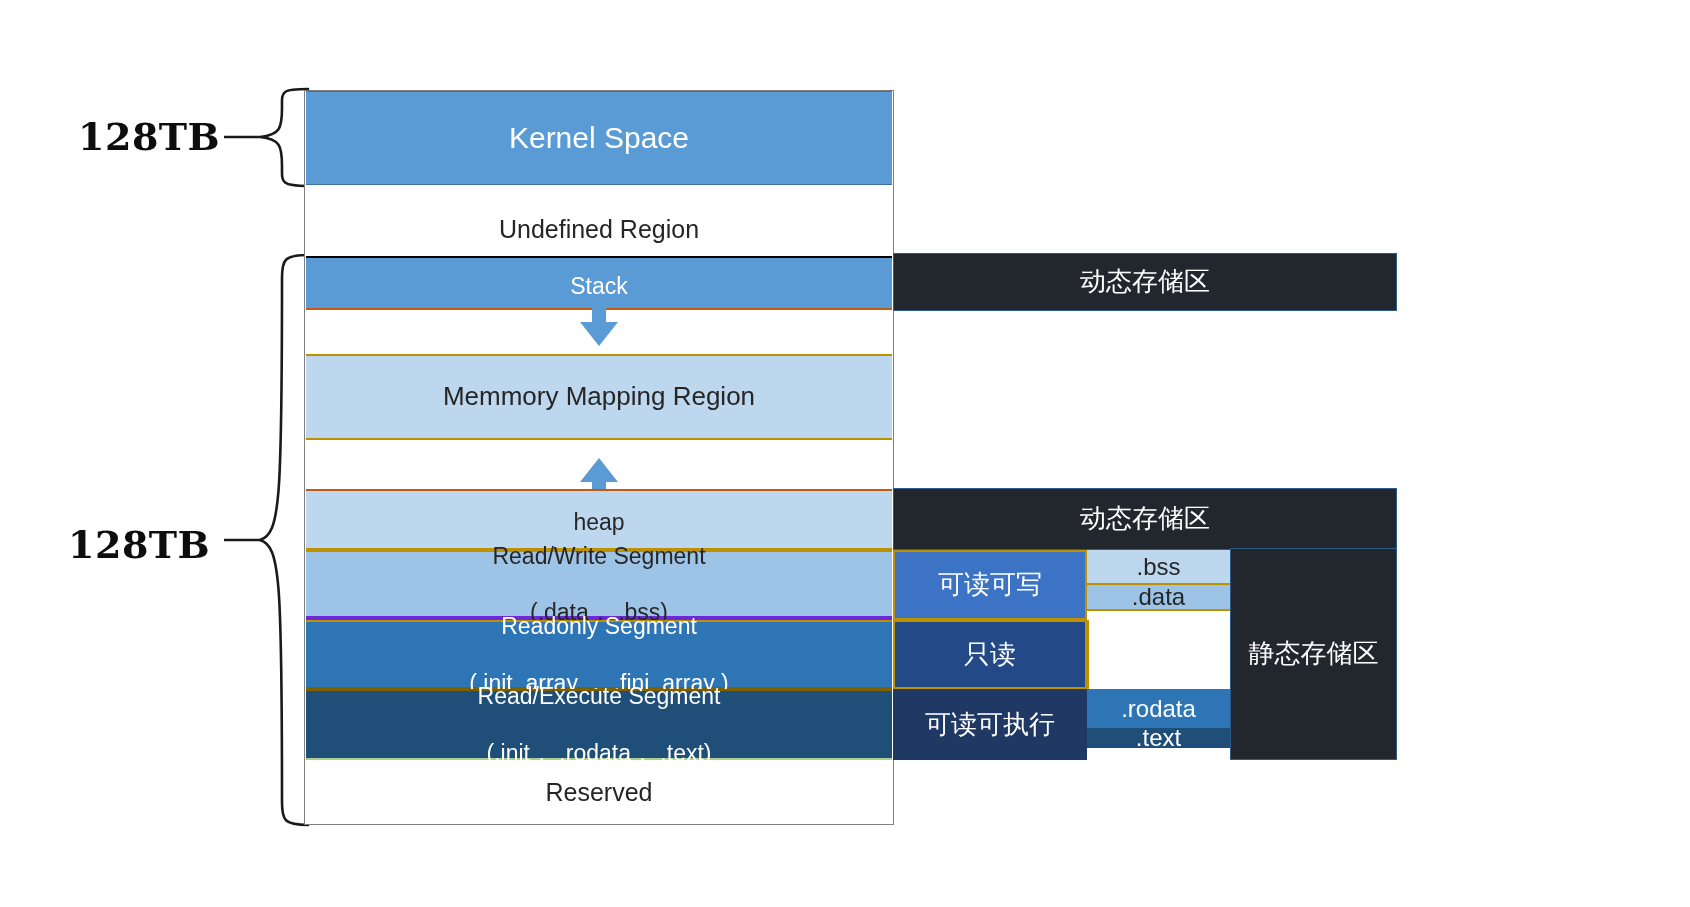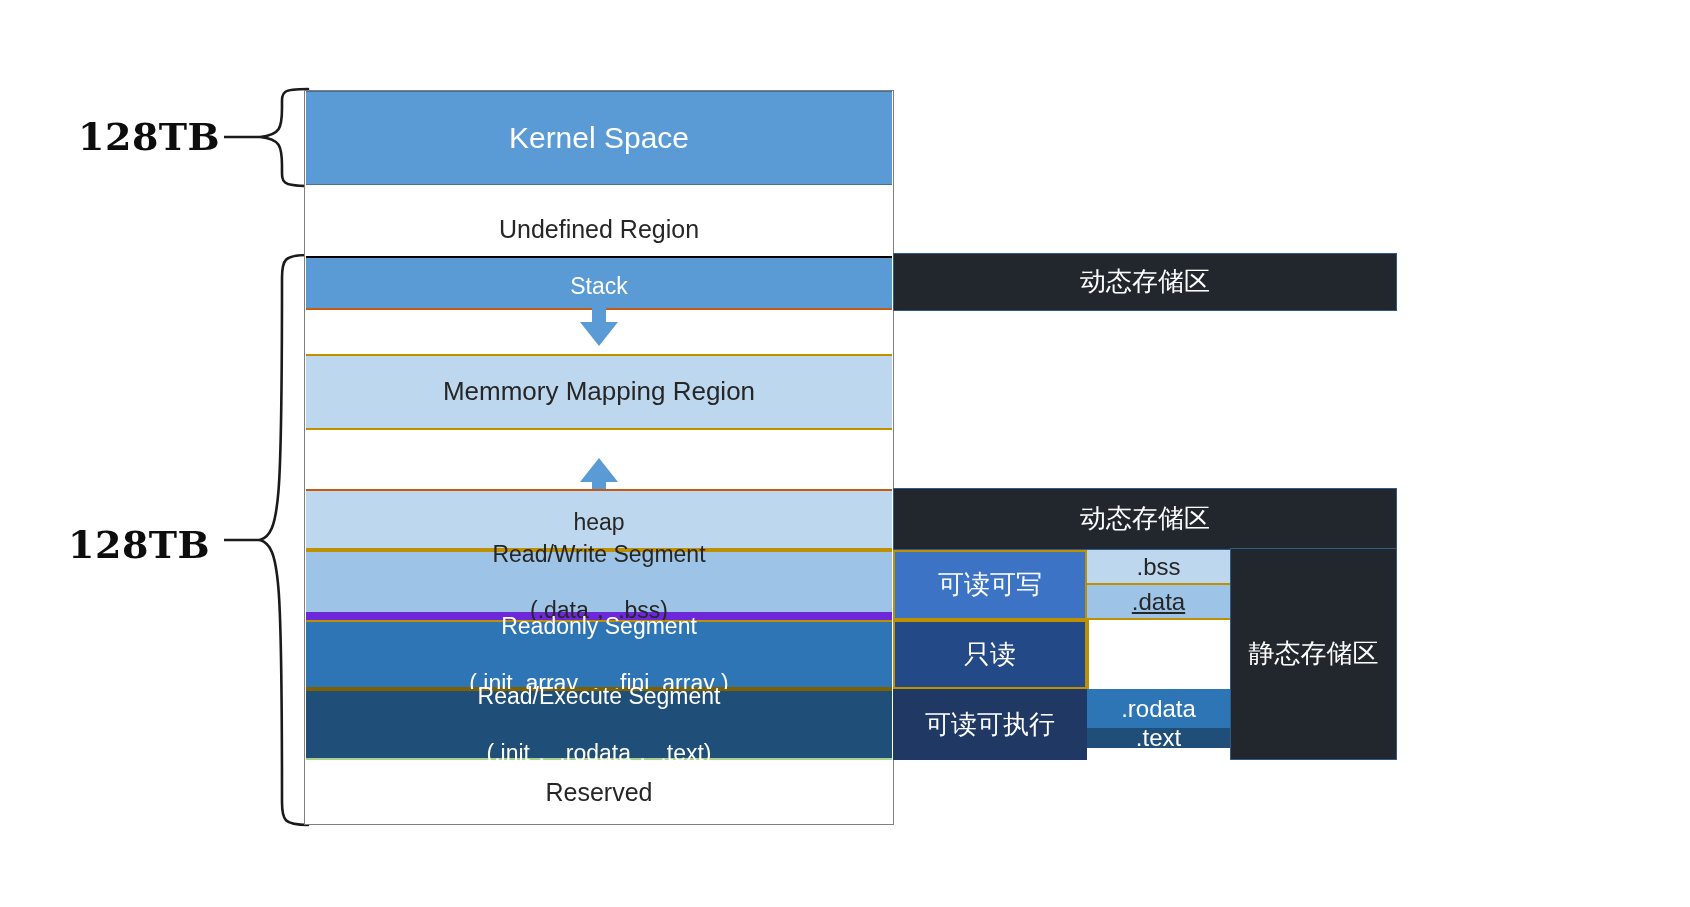--- a/index.html
+++ b/index.html
@@ -90,21 +90,21 @@
     border-top: 2px solid #c55a11;
     border-bottom: 2px solid #bf9000;
     align-items: flex-end;
     padding-bottom: 12px;
   }
   .row-rw {
     background: #9dc3e6;
     color: #262626;
     font-size: 23px;
     border-top: 2px solid #bf9000;
-    border-bottom: 8px solid #6d28d9;
+    border-bottom: 4px solid #6d28d9;
   }
   .row-ro {
     background: #2e75b6;
     color: #ffffff;
     font-size: 23px;
     border-top: 2px solid #bf9000;
     border-bottom: 2px solid #7f6000;
   }
   .row-rx {
     background: #1f4e79;
@@ -217,21 +217,21 @@
   <div class="abs block row-stack" style="left:306px; top:256px; width:586px; height:54px;">
     <span>Stack</span>
   </div>
 
   <div class="abs block row-gap" style="left:306px; top:310px; width:586px; height:44px;"></div>
 
   <svg class="arrow-svg" style="left:572px; top:298px; width:54px; height:50px;" viewBox="0 0 54 50">
     <polygon points="20,0 34,0 34,24 46,24 27,48 8,24 20,24" fill="#5b9bd5"></polygon>
   </svg>
 
-  <div class="abs block row-mmap" style="left:306px; top:354px; width:586px; height:76px;">
+  <div class="abs block row-mmap" style="left:306px; top:354px; width:586px; height:86px;">
     <span>Memmory Mapping Region</span>
   </div>
 
   <div class="abs block row-gap" style="left:306px; top:440px; width:586px; height:49px;"></div>
 
   <svg class="arrow-svg" style="left:572px; top:458px; width:54px; height:50px;" viewBox="0 0 54 50">
     <polygon points="27,0 46,24 34,24 34,48 20,48 20,24 8,24" fill="#5b9bd5"></polygon>
   </svg>
 
   <div class="abs block row-heap" style="left:306px; top:489px; width:586px; height:61px;">
@@ -280,21 +280,21 @@
   </div>
 
   <div class="abs block panel-perm-rx" style="left:893px; top:689px; width:194px; height:71px;">
     <span>可读可执行</span>
   </div>
 
   <div class="abs block sec-bss" style="left:1087px; top:550px; width:143px; height:35px;">
     <span>.bss</span>
   </div>
 
-  <div class="abs block sec-data" style="left:1087px; top:585px; width:143px; height:35px;text-decoration:underline;">
+  <div class="abs block sec-data" style="left:1087px; top:585px; width:143px; height:26px;">
     <span>.data</span>
   </div>
 
   <div class="abs block sec-blank" style="left:1087px; top:620px; width:143px; height:69px;"></div>
 
   <div class="abs block sec-rodata" style="left:1087px; top:689px; width:143px; height:39px;">
     <span>.rodata</span>
   </div>
 
   <div class="abs block sec-text" style="left:1087px; top:728px; width:143px; height:20px;">

